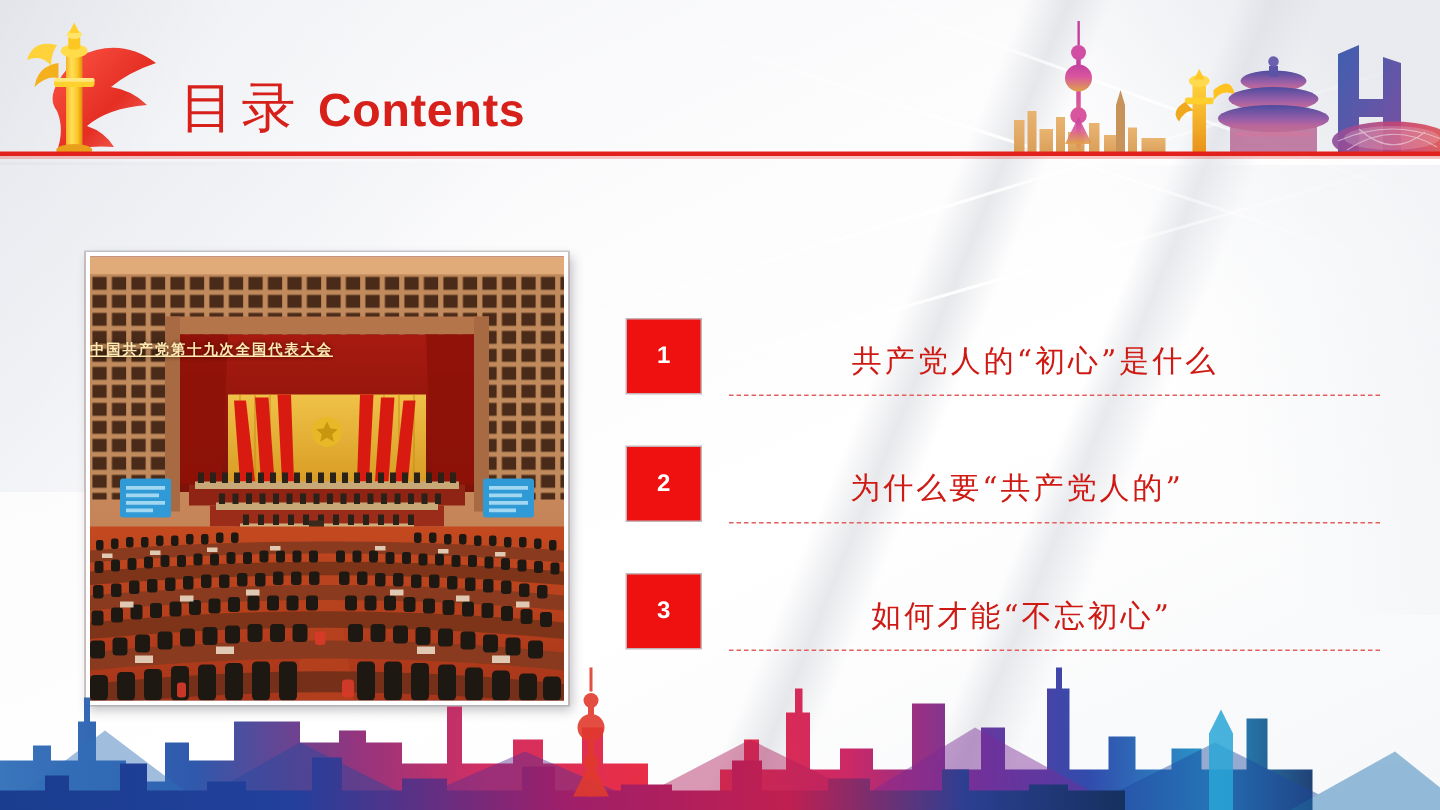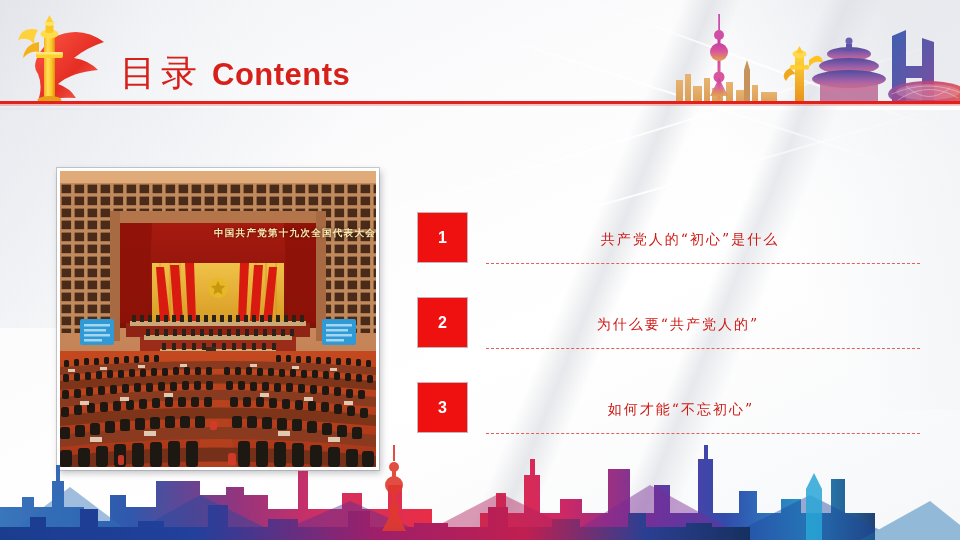--- a/index.html
+++ b/index.html
@@ -43,40 +43,41 @@
 
   
   .photo{
     position:absolute;left:57px;top:168px;width:322px;height:302px;
     border:3px solid #ffffff;box-sizing:border-box;
     box-shadow:0 0 0 1px rgba(120,120,130,.35), 2px 3px 7px rgba(60,60,70,.32);
     overflow:hidden;background:#7d1f13;
   }
   .photo svg{display:block;width:100%;height:100%;}
   .photo-caption{
-    position:absolute;left:0;right:0;top:56px;text-align:right;
+    position:absolute;left:0;right:0;top:56px;text-align:left;
     font-family:"DejaVu Sans","Liberation Sans",sans-serif;
     font-size:9.5px;color:#ffe9b0;letter-spacing:1.3px;font-weight:bold;
     text-shadow:0 0 3px rgba(0,0,0,.6);
+    text-decoration:underline;
   }
 
   
   .contents{position:absolute;left:418px;top:213px;width:500px;}
   .row{position:relative;height:85px;}
   .badge{
     position:absolute;left:0;top:0;width:49px;height:49px;background:#ef1010;
     box-shadow:0 0 0 1px rgba(150,120,125,.55);
     display:flex;align-items:center;justify-content:center;
   }
   .badge span{color:#ffffff;font-size:16px;font-weight:bold;font-family:"Liberation Sans",sans-serif;}
   .row-text{
     position:absolute;left:60px;right:16px;top:6px;height:42px;
     display:flex;align-items:center;justify-content:center;
     font-family:"DejaVu Serif","Liberation Serif",serif;
-    font-size:14px;color:#cf1a14;letter-spacing:2px;white-space:nowrap;font-weight:400;
+    font-size:20px;color:#cf1a14;letter-spacing:2px;white-space:nowrap;font-weight:400;
   }
   .row-line{
     position:absolute;left:68px;right:-2px;top:50px;height:0;
     border-top:1.6px dashed #e2605c;
   }
   .r2 .row-text{padding-right:24px;}
   .r3 .row-text{padding-right:18px;}
 
   
   .skyline{position:absolute;left:0;bottom:0;width:960px;height:105px;}

